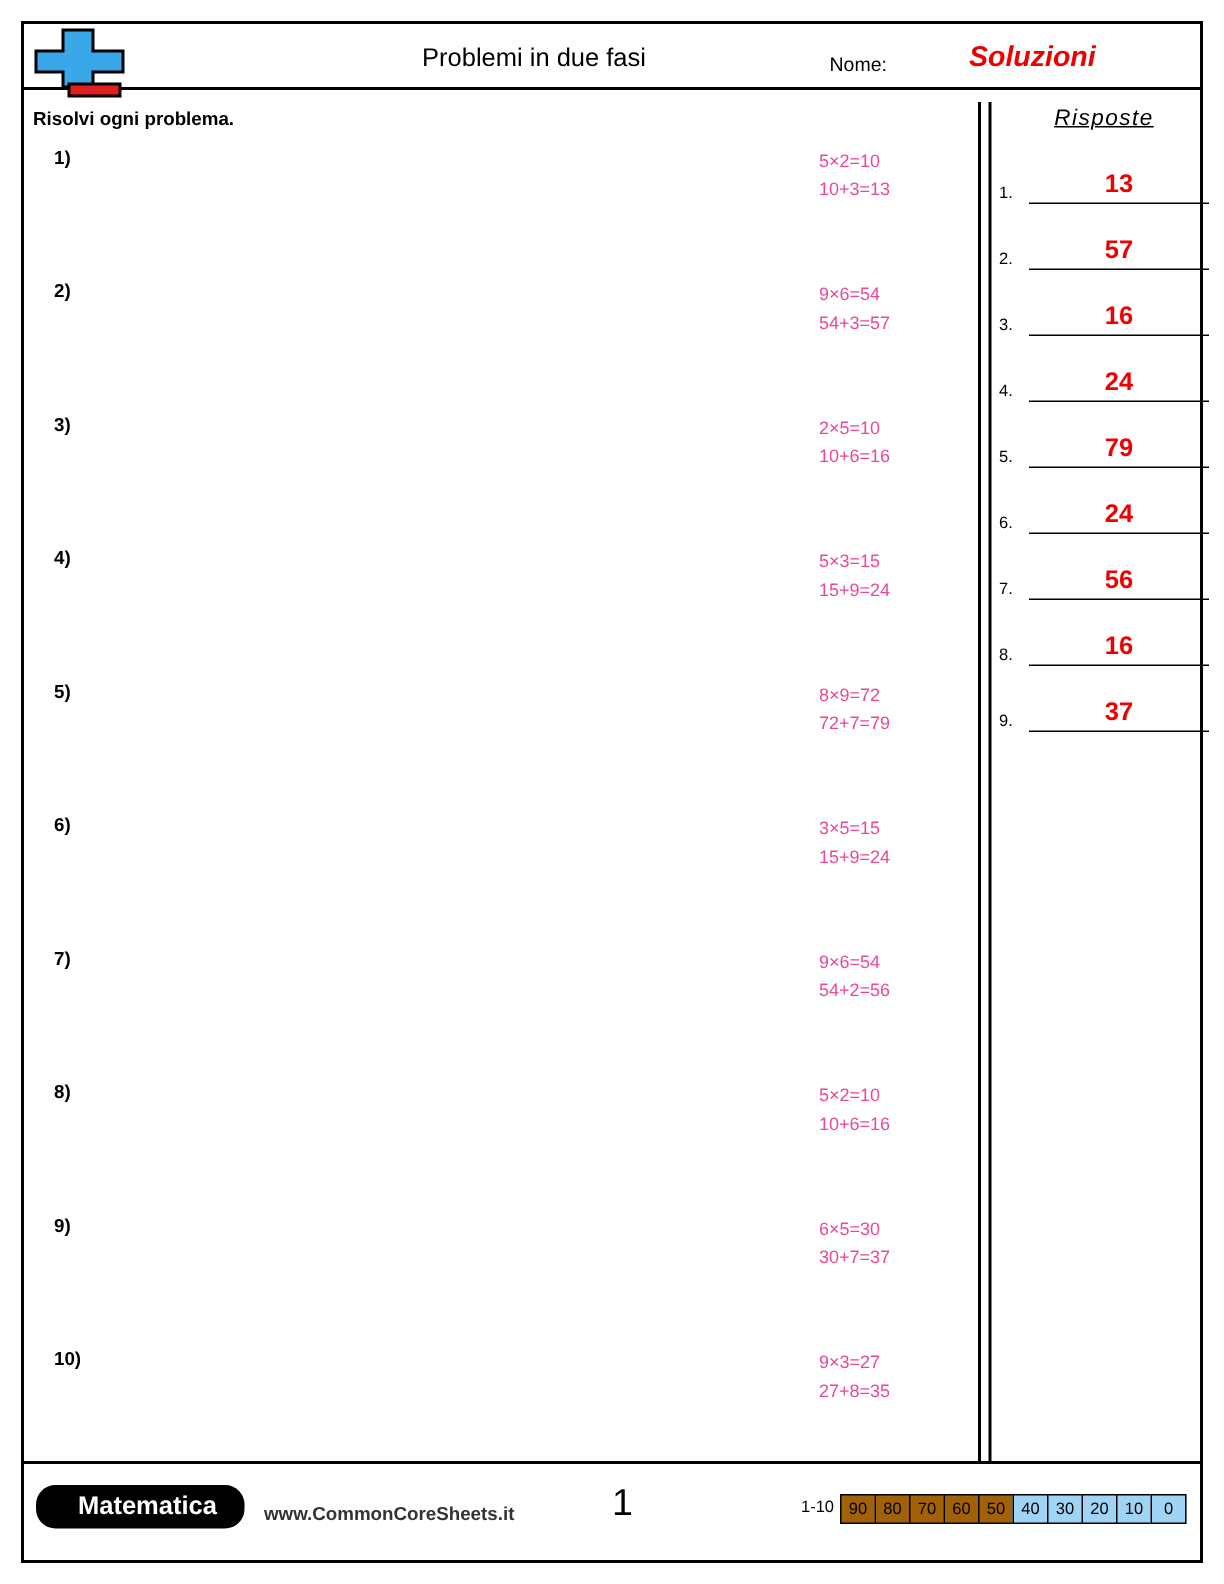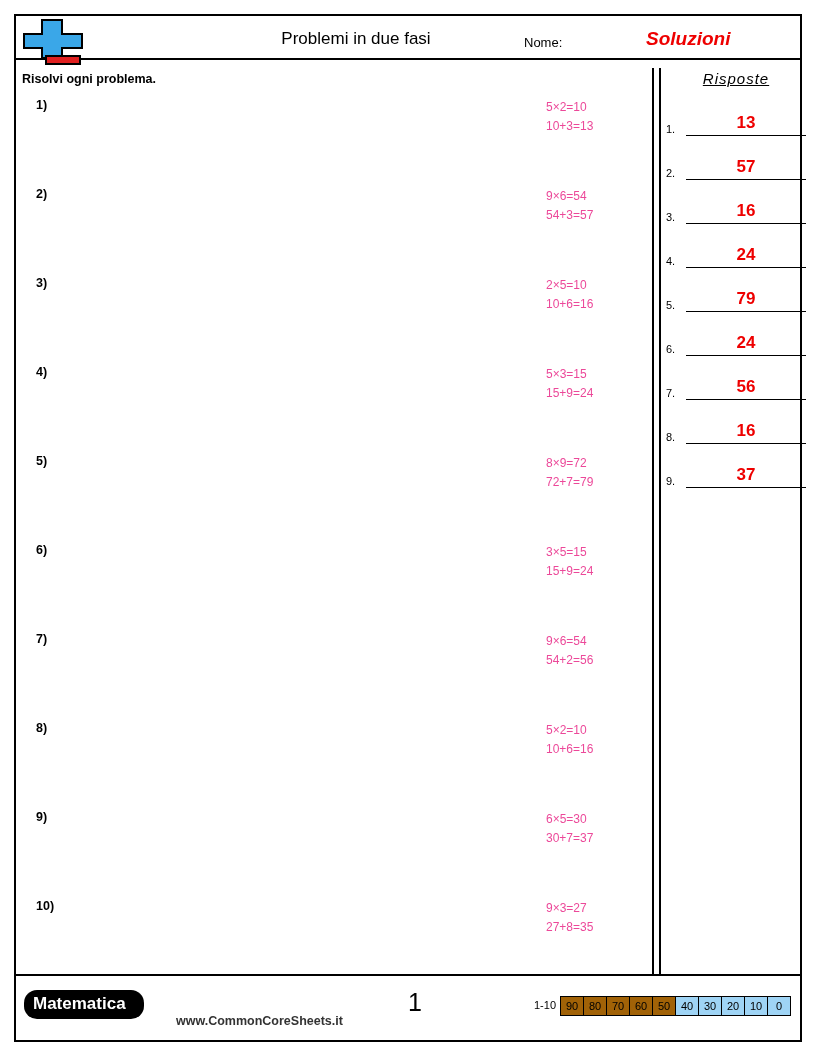--- a/index.html
+++ b/index.html
@@ -48,21 +48,21 @@
   .doc-title {
     position: absolute;
     left: 180px;
     top: 13px;
     width: 320px;
     text-align: center;
     font-size: 17px;
   }
   .name-label {
     position: absolute;
-    left: 508px;
+    left: 537px;
     top: 19px;
     font-size: 13px;
   }
   .soluzioni {
     position: absolute;
     left: 630px;
     top: 12px;
     font-size: 19px;
     font-weight: bold;
     font-style: italic;
@@ -164,31 +164,30 @@
     box-sizing: border-box;
   }
   .subject-pill {
     position: absolute;
     left: 8px;
     top: 14px;
     background: #000;
     color: #fff;
     font-size: 17px;
     font-weight: bold;
-    padding: 4px 18px 5px 9px;
+    padding: 4px 18px 5px 28px;
     border-radius: 13px;
   }
   .site {
     position: absolute;
     left: 160px;
     top: 26px;
     font-size: 12.5px;
     font-weight: bold;
     color: #333;
-    margin-top: 12px;
   }
   .pagenum {
     position: absolute;
     left: 392px;
     top: 12px;
     font-size: 25px;
   }
 
   .scale {
     position: absolute;

